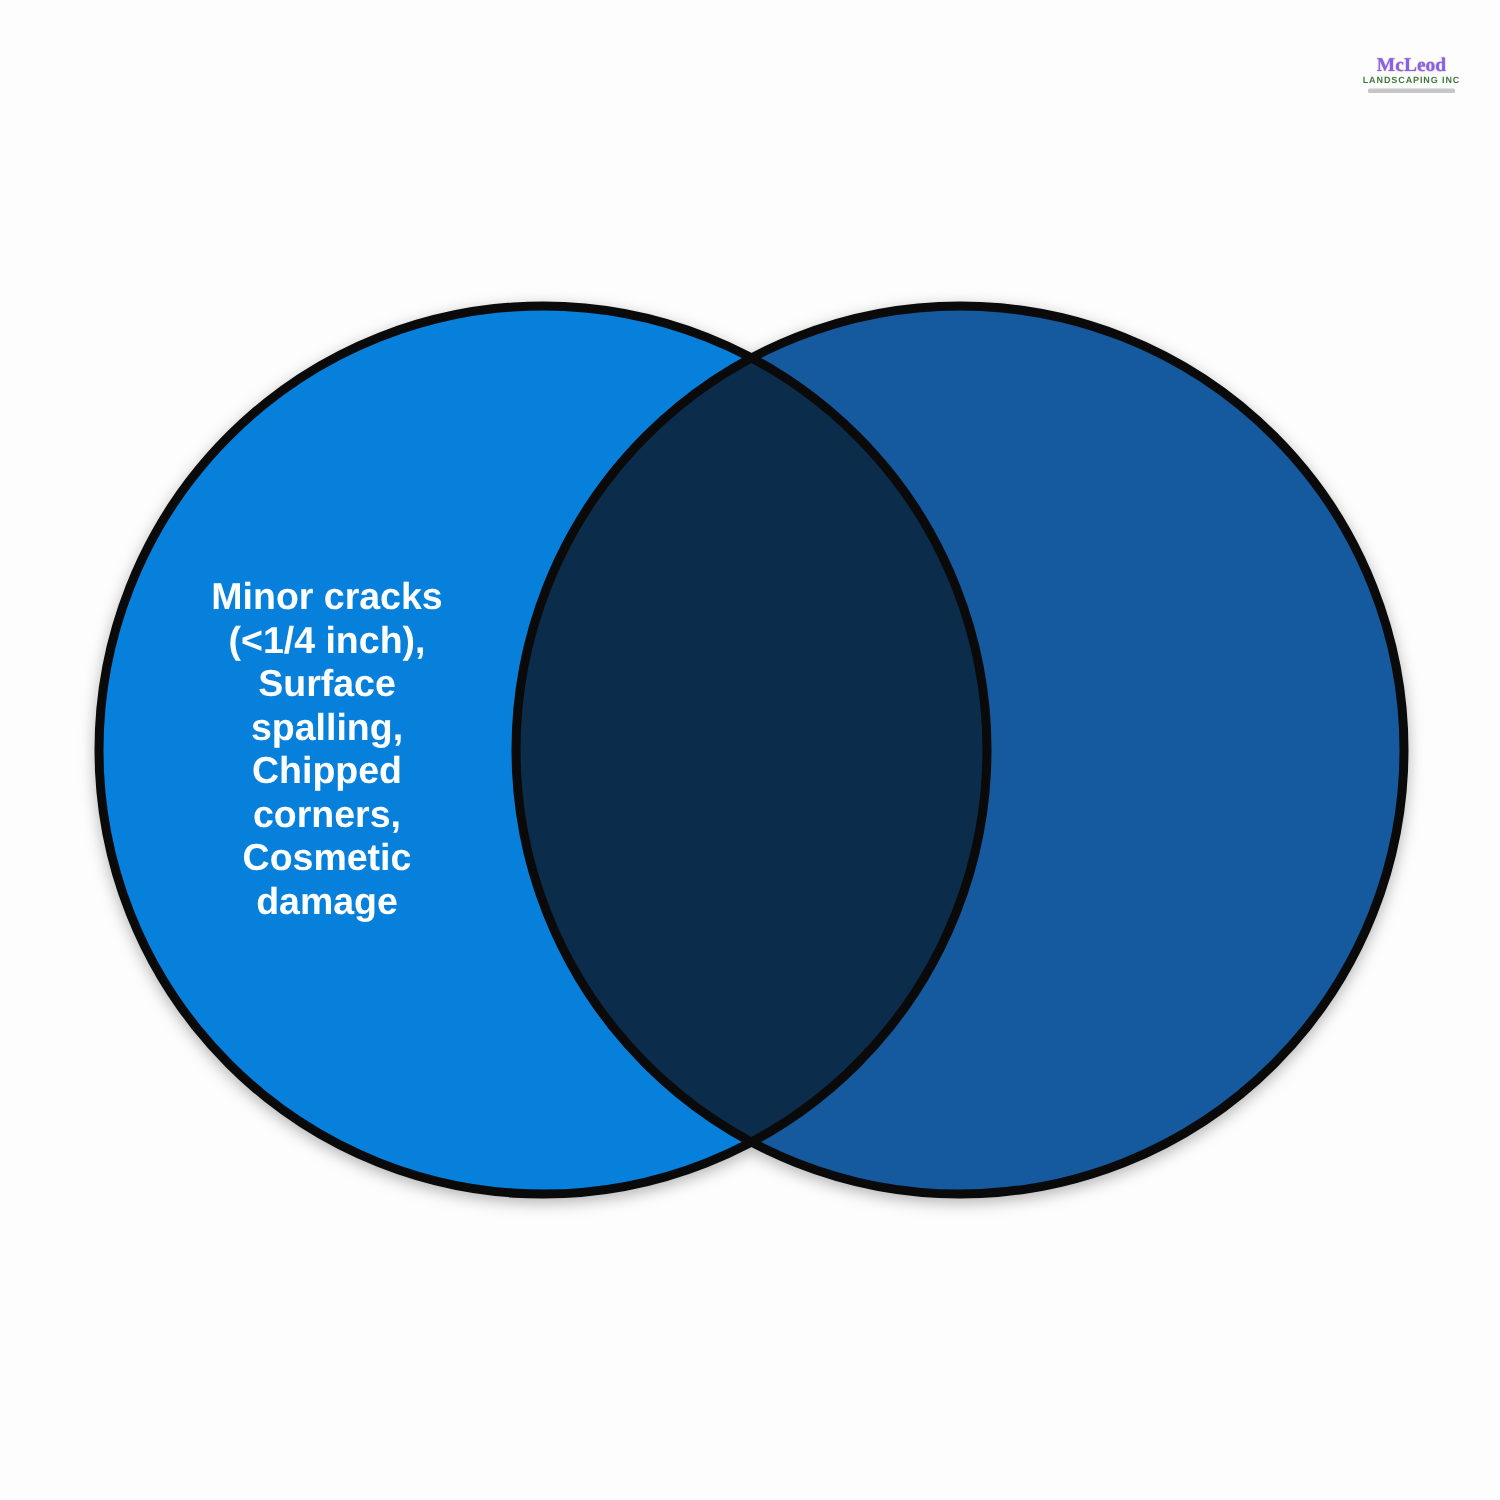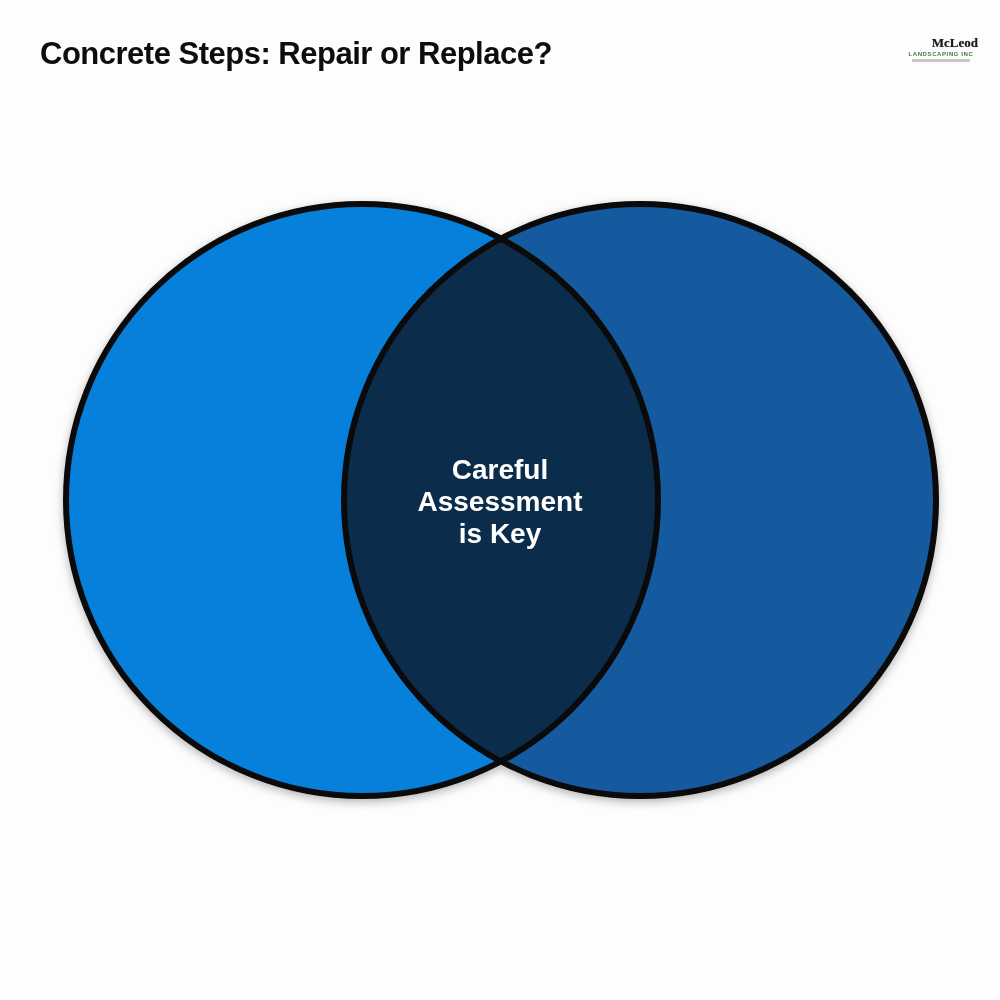--- a/index.html
+++ b/index.html
@@ -25,23 +25,22 @@
     position: absolute;
     top: 36px; right: 22px;
     width: 74px;
     text-align: center;
     line-height: 1;
   }
   .logo-name {
     font-family: "Liberation Serif", serif;
     font-weight: 700;
     font-size: 13px;
-    color: #0f172a;
+    color: #8b5cf6;
     text-shadow: 0 0 1px #9a8a5a;
-    text-align: right;
   }
   .logo-sub {
     margin-top: 2px;
     font-size: 6px;
     font-weight: 700;
     letter-spacing: 0.6px;
     color: #3e7b3b;
   }
   .logo-tagline-bar {
     height: 3px;
@@ -79,40 +78,44 @@
     width: 240px;
     font-size: 22px;
     line-height: 25px;
   }
 </style>
 </head>
 <body>
 
 <div class="canvas">
 
-  <div class="page-title">Concrete Steps: Repair or Replace?</div>
 
   <div class="logo">
     <div class="logo-name">McLeod</div>
     <div class="logo-sub">LANDSCAPING INC</div>
     <div class="logo-tagline-bar"></div>
   </div>
 
   <svg class="venn-svg" width="1000" height="1000" viewBox="0 0 1000 1000">
 
     <circle cx="362" cy="500" r="296" fill="#0780DC"></circle>
     <circle cx="640" cy="500" r="296" fill="#15599E"></circle>
 
     <path d="M 501 238.67
              A 296 296 0 0 1 501 761.33
              A 296 296 0 0 1 501 238.67 Z" fill="#0C2C4B"></path>
 
     <circle cx="362" cy="500" r="296" fill="none" stroke-width="6" stroke="#0a0a0a"></circle>
     <circle cx="640" cy="500" r="296" fill="none" stroke-width="6" stroke="#0a0a0a"></circle>
   </svg>
 
+  <div class="venn-label label-left">Minor cracks
+(&lt;1/4 inch),
+Surface
+spalling,
+Chipped
+corners,
+Cosmetic
+damage</div>
 
-  <div class="venn-label label-center">Careful
-Assessment
-is Key</div>
 
 
 </div>
 
 </body></html>

